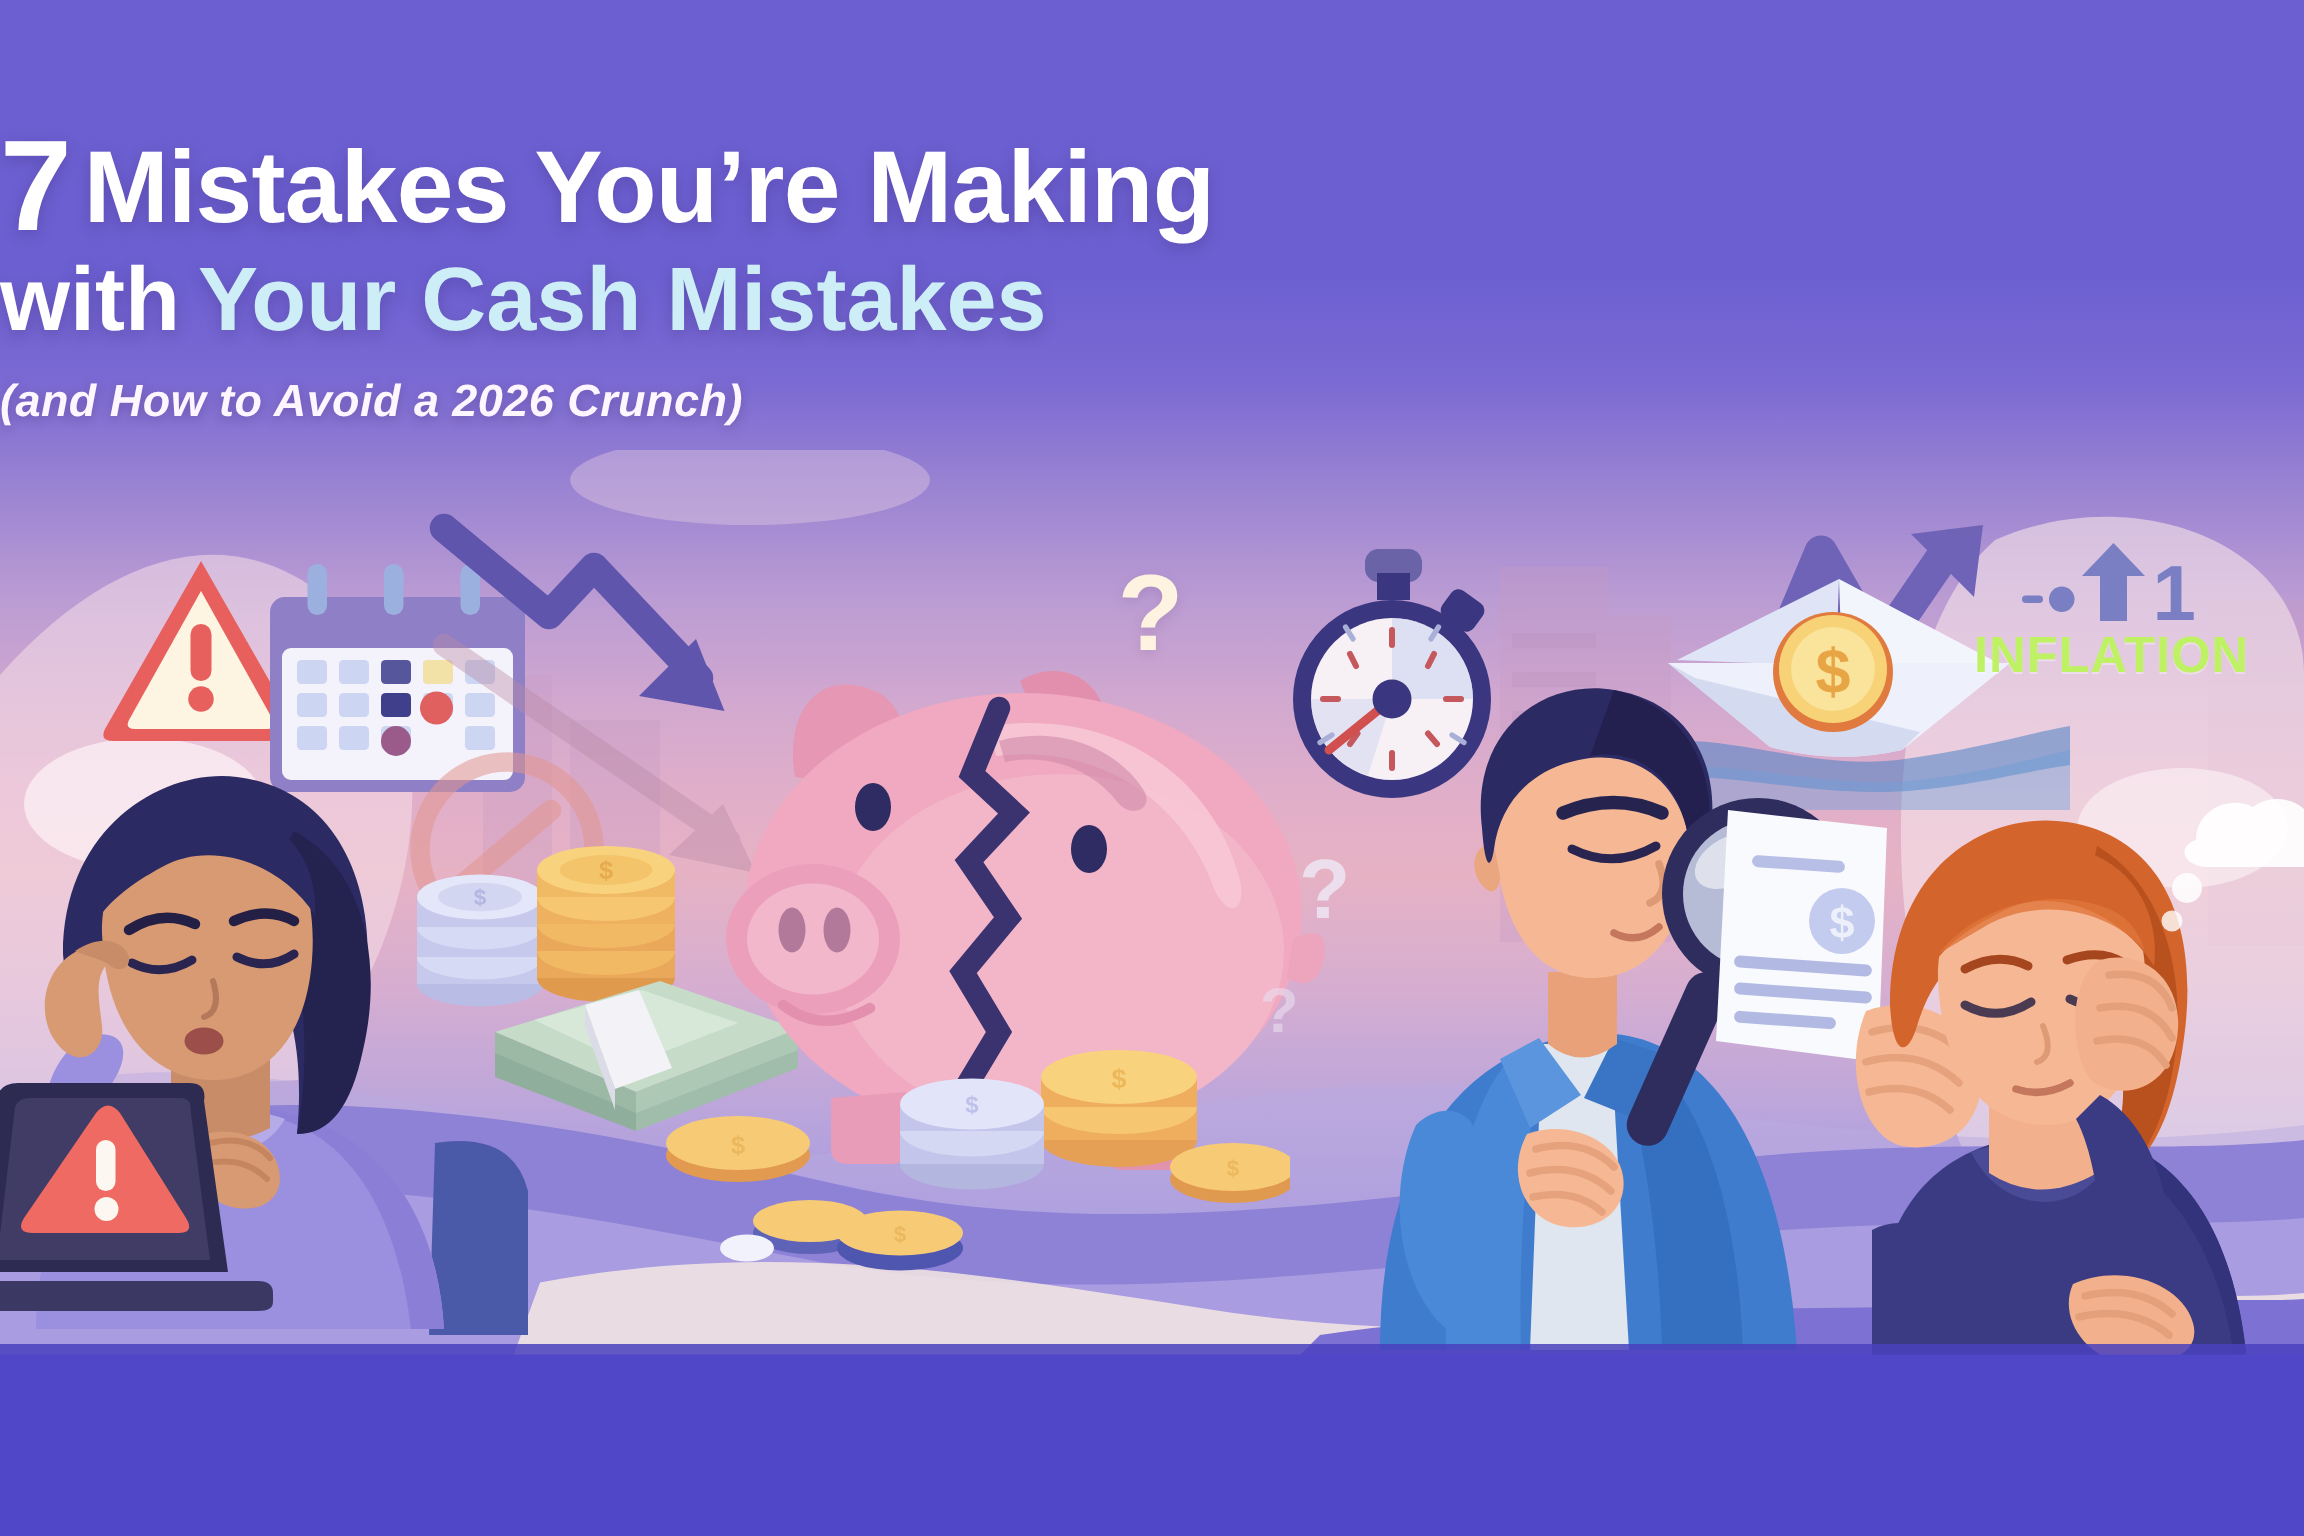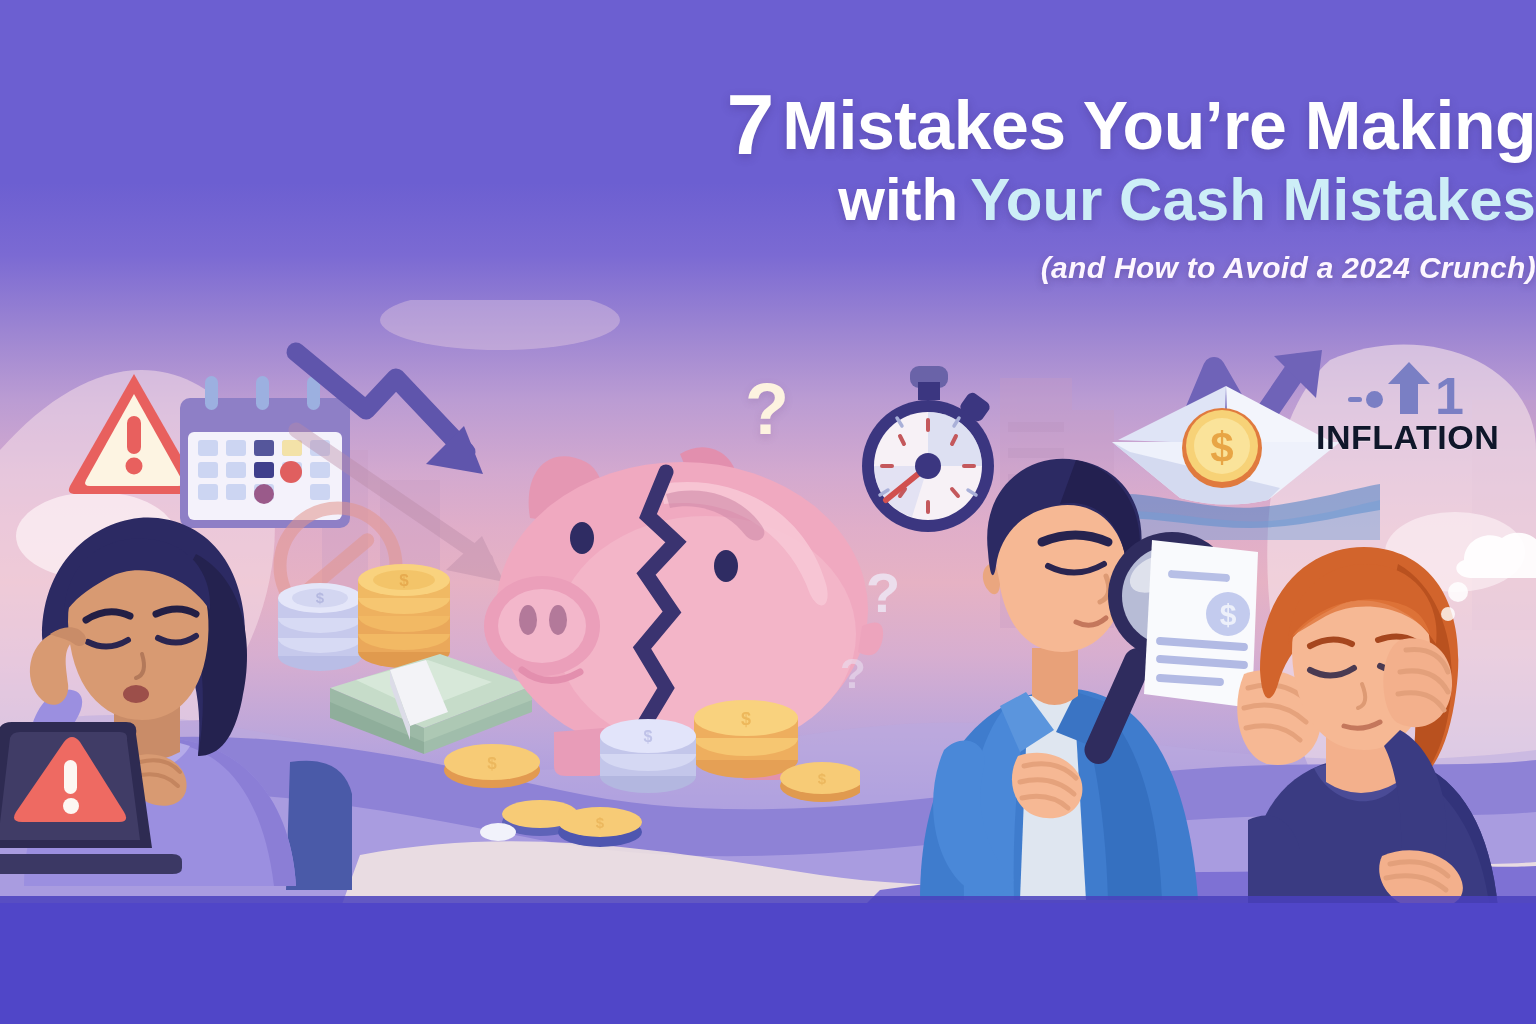--- a/index.html
+++ b/index.html
@@ -30,41 +30,41 @@
   .floorband{
     position:absolute;left:0;top:903px;width:1536px;height:121px;
     background:#5046c8;
   }
   .deskline{
     position:absolute;left:0;top:896px;width:1536px;height:9px;
     background:#4a41bd;opacity:.85;
   }
 
   
-  .title-wrap{position:absolute;left:0;top:86px;width:1536px;text-align:right;z-index:40;}
+  .title-wrap{position:absolute;left:0;top:86px;width:1536px;text-align:left;z-index:40;}
   .line1{
     font-weight:bold;color:#ffffff;letter-spacing:-.5px;
     font-size:68px;line-height:76px;white-space:nowrap;
     text-shadow:0 3px 10px rgba(60,40,110,.30);
   }
   .line1 .big7{font-size:86px;vertical-align:-5px;margin-right:10px;letter-spacing:-2px;}
   .line2{
     font-weight:bold;font-size:60px;line-height:74px;white-space:nowrap;
     color:#ffffff;text-shadow:0 3px 10px rgba(60,40,110,.30);
   }
   .line2 .accent{color:#cdeef7;margin-left:12px;}
   .subtitle{
     margin-top:14px;font-style:italic;font-weight:bold;font-size:30px;
     color:#fdf6ff;letter-spacing:.3px;text-shadow:0 2px 7px rgba(70,45,110,.35);
   }
 
   
   .inflation{position:absolute;left:1316px;top:362px;width:180px;z-index:30;text-align:center;}
   .inflation .word{
-    font-weight:bold;font-size:34px;letter-spacing:.5px;color:#0f172a;
+    font-weight:bold;font-size:34px;letter-spacing:.5px;color:#bef264;
     text-shadow:0 1px 0 rgba(255,255,255,.35);
   }
   .inflation .glyphrow{display:flex;align-items:flex-end;justify-content:center;gap:4px;height:56px;}
   .infl-dash{width:14px;height:5px;background:#7a7fc4;border-radius:3px;margin-bottom:16px;}
   .infl-dot{width:17px;height:17px;border-radius:50%;background:#7a7fc4;margin-bottom:10px;}
   .infl-one{font-weight:bold;font-size:52px;color:#7a7fc4;line-height:44px;}
 </style>
 </head>
 <body>
 
@@ -483,16 +483,16 @@
   <div class="deskline"></div>
   <div class="floorband"></div>
 
   <div class="title-wrap">
     <div class="line1">
       <span class="big7">7</span><span>Mistakes You’re Making</span>
     </div>
     <div class="line2">
       <span>with</span><span class="accent">Your Cash Mistakes</span>
     </div>
-    <div class="subtitle">(and How to Avoid a 2024 Crunch)</div>
+    <div class="subtitle">(and How to Avoid a 2026 Crunch)</div>
   </div>
 
 </div>
 
 </body></html>

